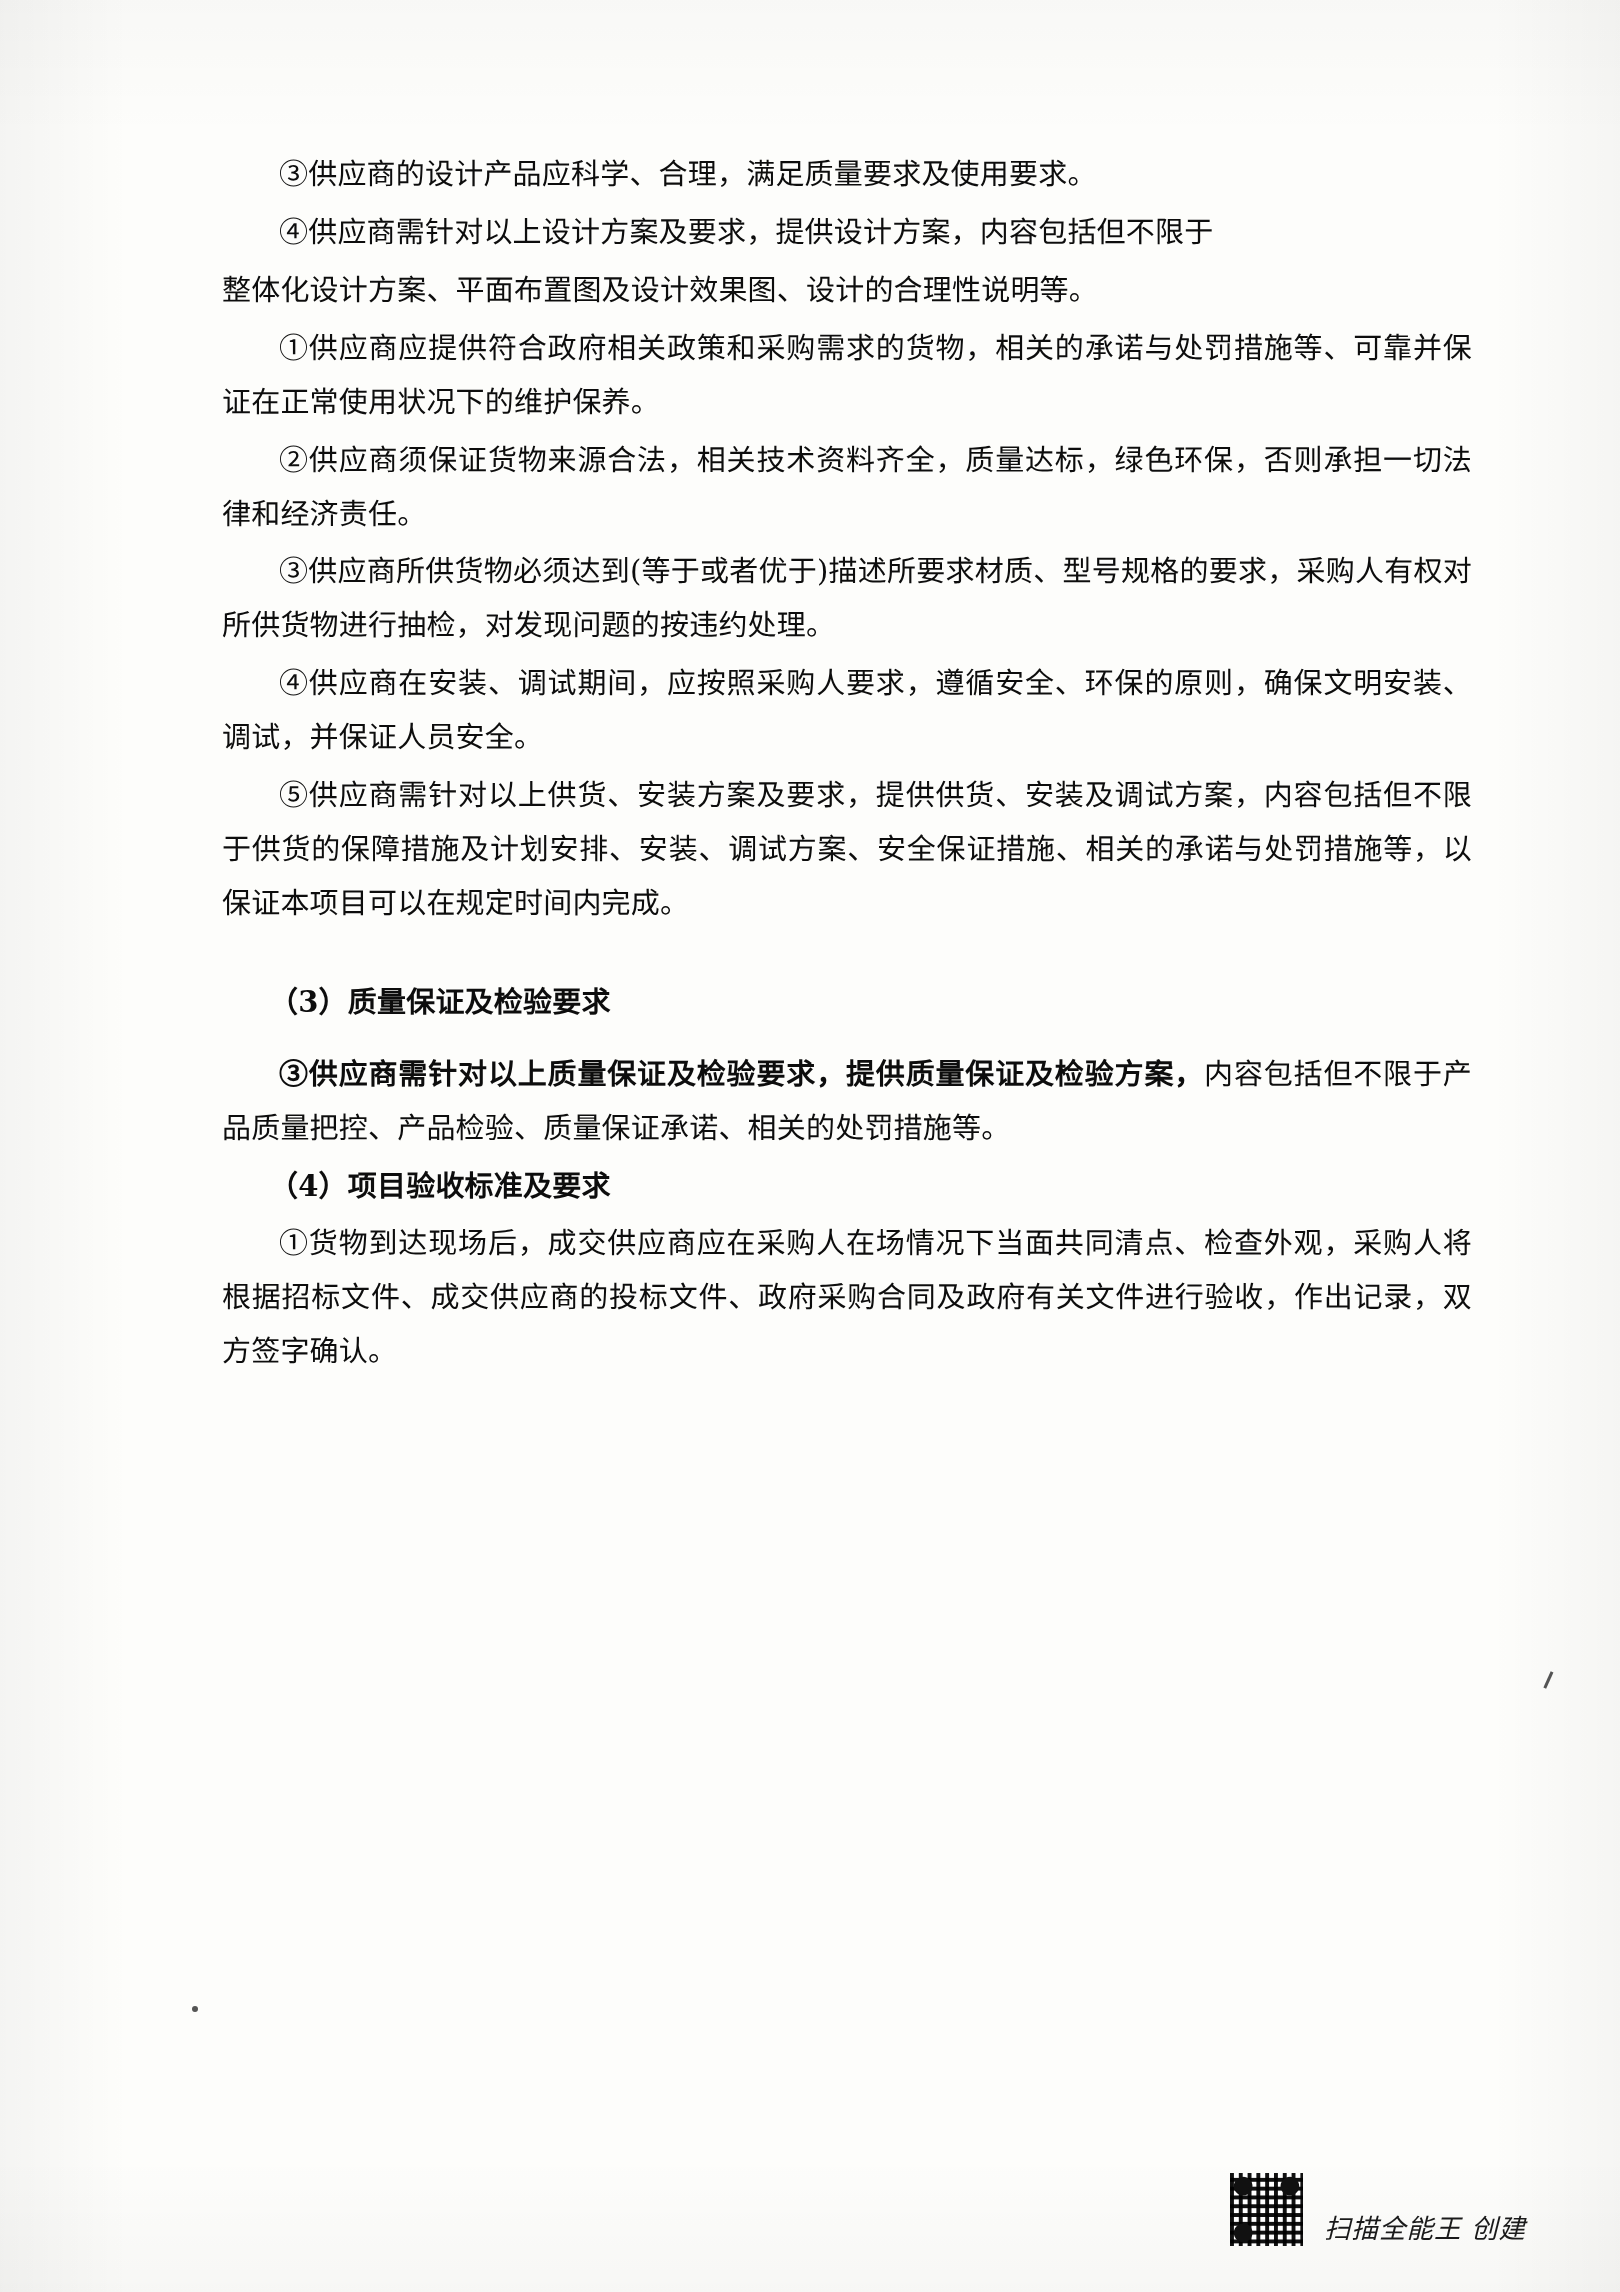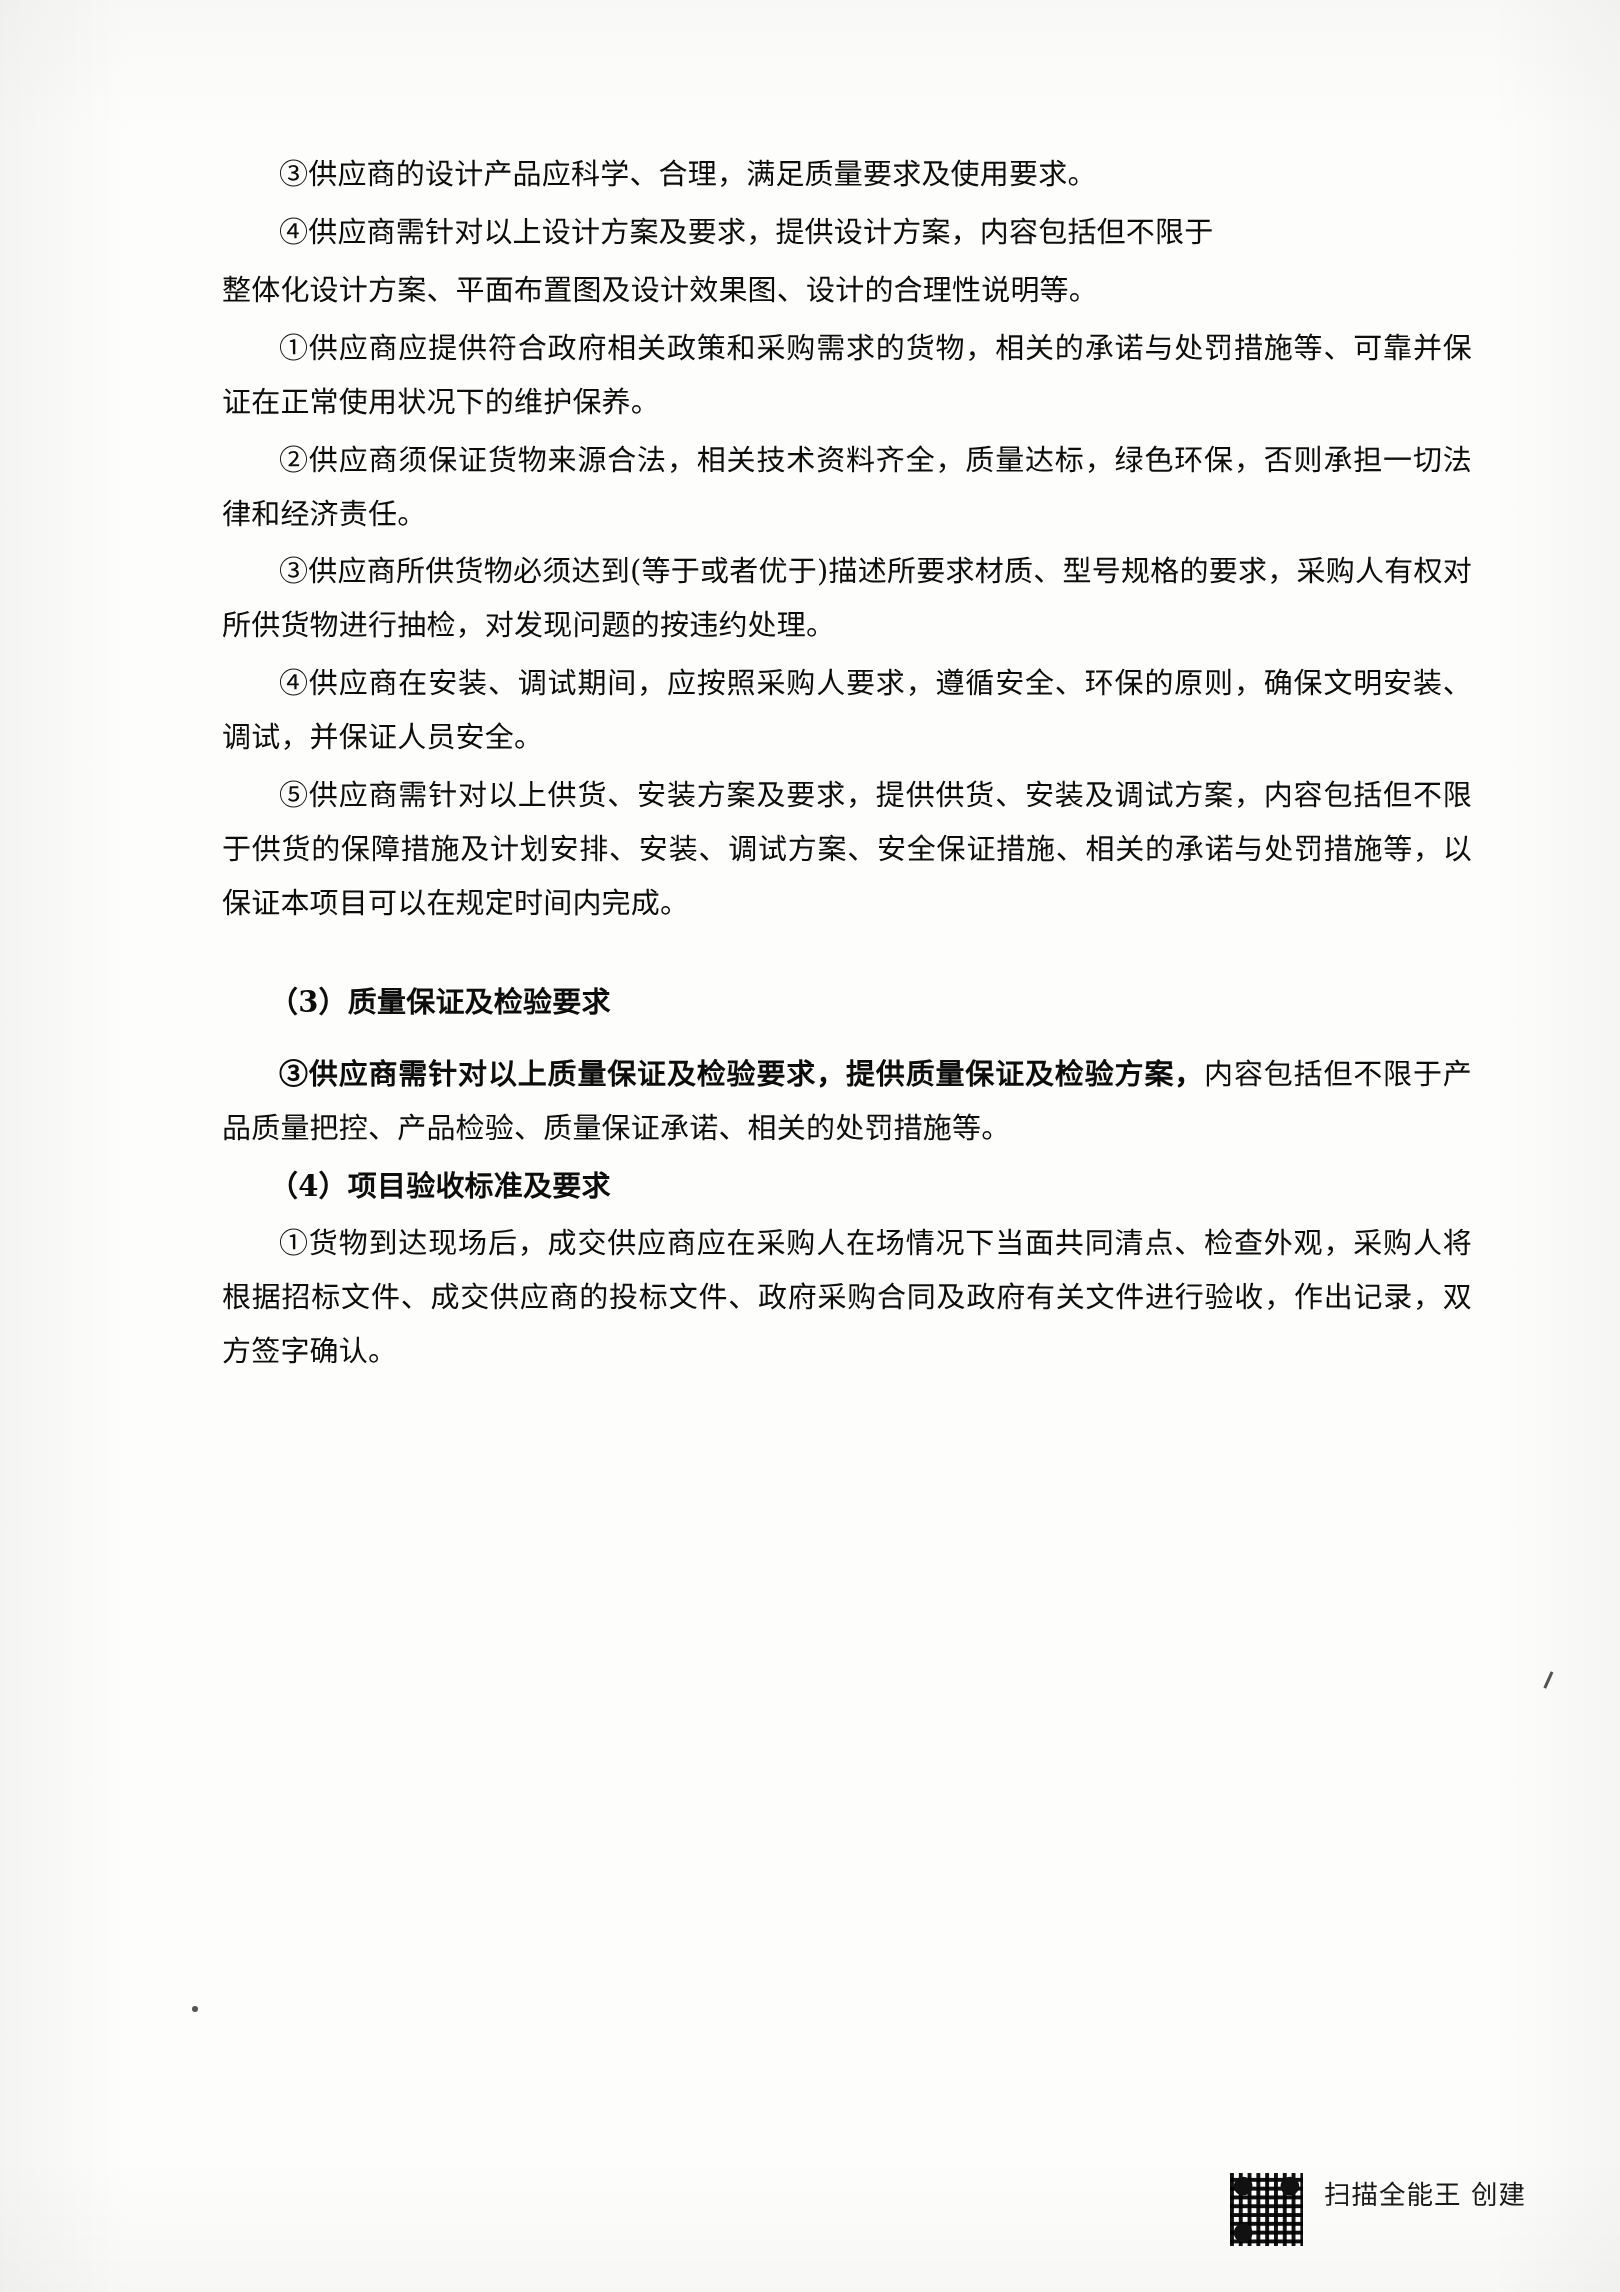--- a/index.html
+++ b/index.html
@@ -78,22 +78,23 @@
     transform: rotate(24deg);
     opacity: 0.8;
   }
 
   
   .footer-stamp {
     position: absolute;
     right: 94px;
     bottom: 47px;
     display: flex;
-    align-items: flex-start;
+    align-items: flex-end;
     gap: 21px;
+    font-style: italic;
   }
   .qr {
     width: 73px;
     height: 73px;
     background-color: #ffffff;
     background-image:
       linear-gradient(90deg, #111 50%, transparent 50%),
       linear-gradient(0deg, #111 50%, transparent 50%);
     background-size: 8.8px 8.8px, 8.8px 8.8px;
     background-blend-mode: multiply;

